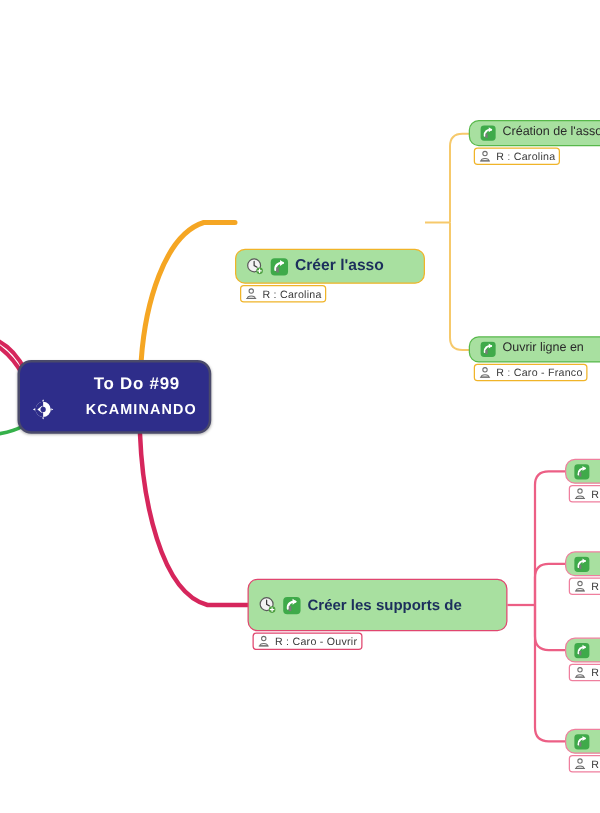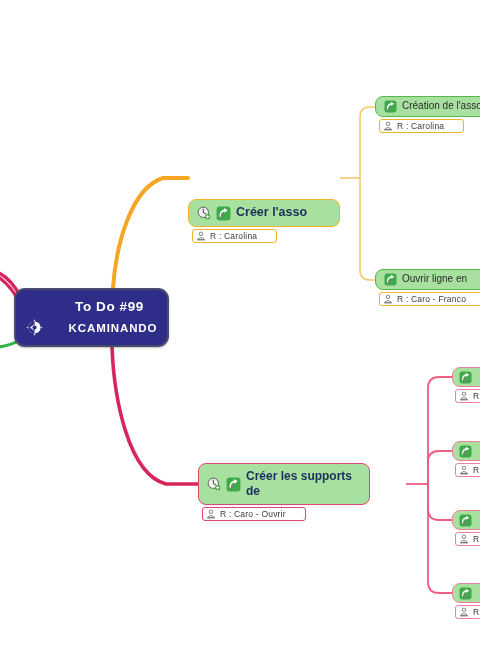--- a/index.html
+++ b/index.html
@@ -43,21 +43,21 @@
   .node .label{
     color:#1c2f5c;font-weight:bold;line-height:1.22;
   }
   .ico{flex:0 0 auto;display:block;}
 
   
   .assignee{
     position:relative;margin-top:-2px;margin-left:4px;
     display:inline-flex;gap:4px;
     background:#ffffff;border:1.3px solid;border-radius:3px;
-    padding:1px 19px 1px 3px;
+    padding:1px 3px 1px 3px;
     width:max-content;
   }
   .assignee .atxt{font-size:8.5px;color:#3a3a3a;white-space:nowrap;letter-spacing:.2px;}
 
   
   .c-orange .box{border-color:#f0b429;}
   .c-orange .assignee{border-color:#f0b429;}
   .c-green  .box{border-color:#57b84a;}
   .c-green  .assignee{border-color:#f0b429;}
   .c-pink   .box{border-color:#e0466f;}
@@ -72,21 +72,21 @@
 
   #node-creation-asso{left:375px;top:96px;}
   #node-creation-asso .box{width:118px;height:21px;padding:3px 8px;}
   #node-creation-asso .label{font-size:10px;font-weight:normal;color:#2a2a2a;}
 
   #node-ouvrir-compte{left:375px;top:269px;}
   #node-ouvrir-compte .box{width:118px;height:21px;padding:3px 8px;}
   #node-ouvrir-compte .label{font-size:10px;font-weight:normal;color:#2a2a2a;}
 
   #node-supports{left:198px;top:463px;}
-  #node-supports .box{width:172px;height:42px;align-items:center;}
+  #node-supports .box{width:208px;height:42px;align-items:center;}
   #node-supports .label{font-size:12px;}
 
   .childpink{left:452px;}
   .childpink .box{width:46px;height:20px;padding:3px 6px;}
   .childpink .label{font-size:10px;font-weight:normal;color:#2a2a2a;}
   .childpink .assignee{margin-left:3px;}
   #node-child-1{top:367px;}
   #node-child-2{top:441px;}
   #node-child-3{top:510px;}
   #node-child-4{top:583px;}

